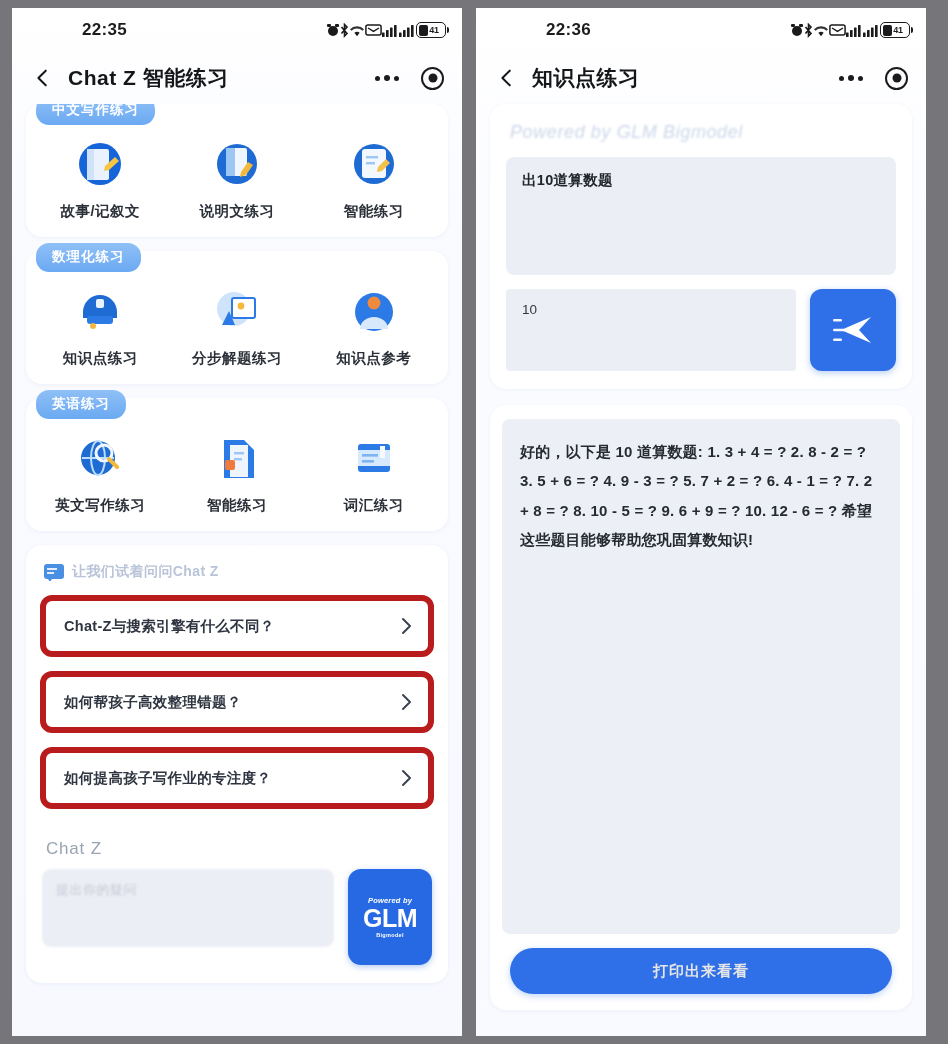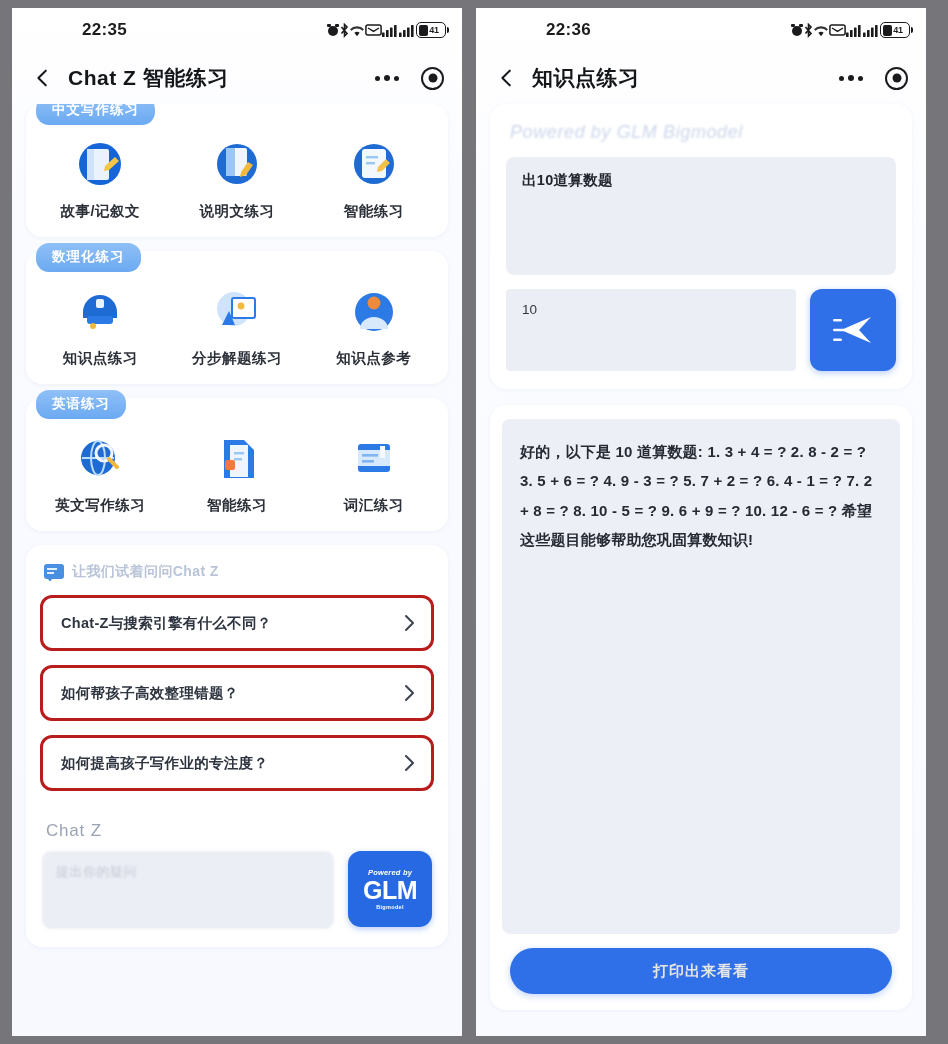--- a/index.html
+++ b/index.html
@@ -216,21 +216,21 @@
     font-size: 14px;
     font-weight: 700;
     color: #b9c4d8;
     filter: blur(.7px);
     letter-spacing: .4px;
     text-align: center;
   }
   .sugg-item {
     display: flex;
     align-items: center;
-    border: 3px solid #b91c1c;
+    border: 6px solid #b91c1c;
     border-radius: 12px;
     height: 50px;
     padding: 0 16px 0 18px;
     margin-bottom: 14px;
     background: #fff;
     cursor: pointer;
   }
   .sugg-text {
     font-size: 14.5px;
     font-weight: 600;
@@ -262,21 +262,21 @@
     height: 78px;
     padding: 12px 14px;
     box-sizing: border-box;
     font-size: 13px;
     color: #c3c8d4;
     filter: blur(.9px);
     letter-spacing: .5px;
   }
   .glm-btn {
     width: 84px;
-    height: 76px;
+    height: 96px;
     border-radius: 13px;
     background: #2769e3;
     display: flex;
     flex-direction: column;
     align-items: center;
     justify-content: center;
     color: #fff;
     cursor: pointer;
     box-shadow: 0 2px 6px rgba(39,105,227,.35);
   }

